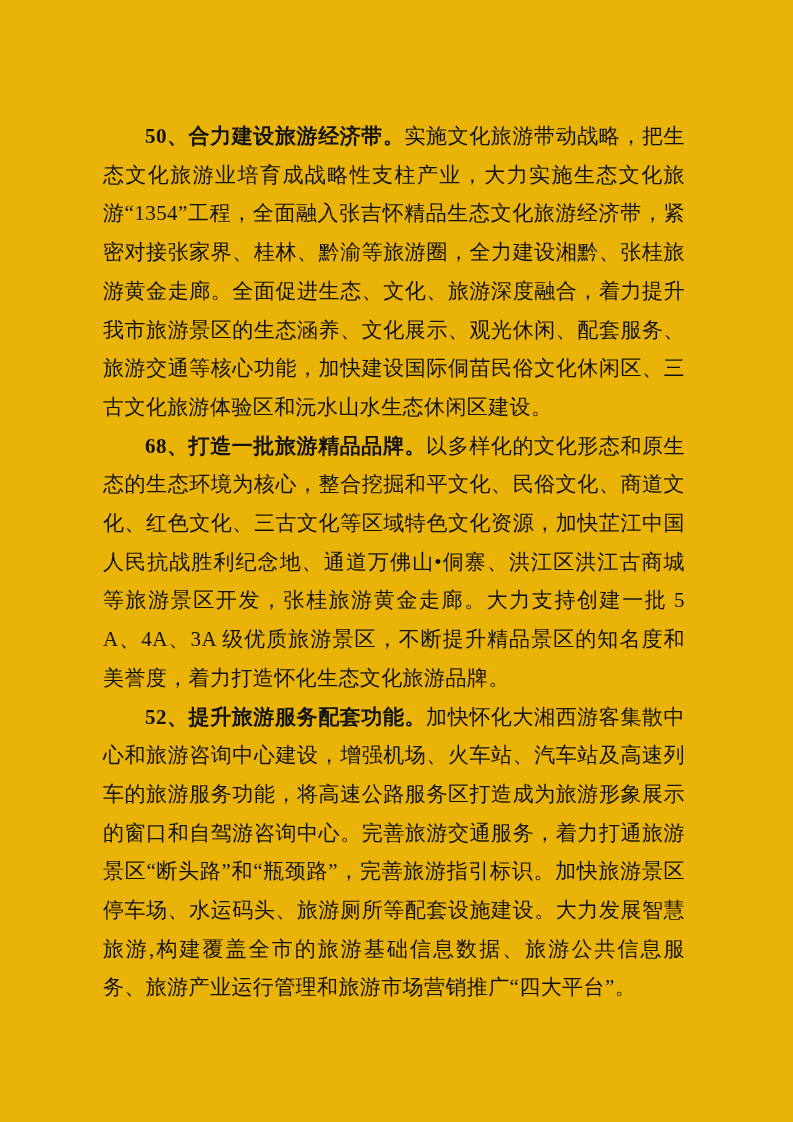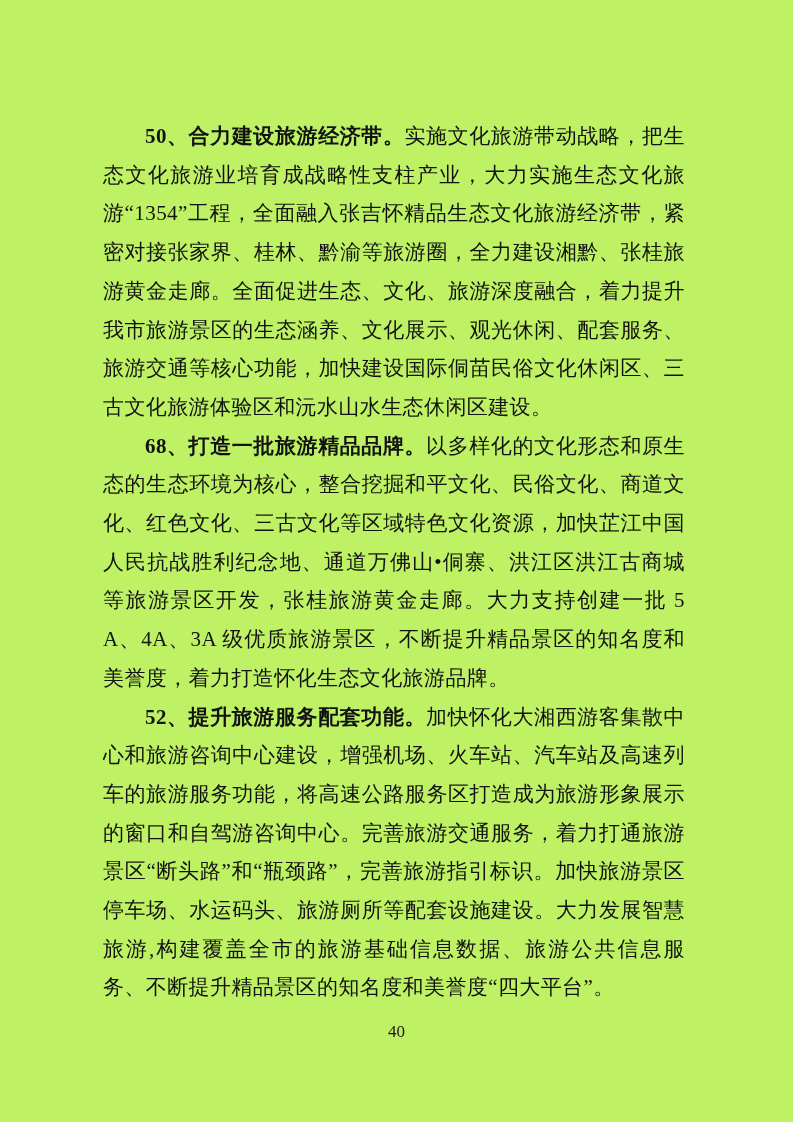--- a/index.html
+++ b/index.html
@@ -8,21 +8,21 @@
     width: 793px;
     height: 1122px;
     background: #ffffff;
     overflow: hidden;
   }
 
   .page {
     position: relative;
     width: 793px;
     height: 1122px;
-    background: #bef264;
+    background: #eab308;
     font-family: "Liberation Serif", "DejaVu Serif", serif;
     color: #121212;
   }
 
   .content {
     position: absolute;
     top: 117px;
     left: 103px;
     width: 582px;
   }
@@ -58,19 +58,18 @@
 <body>
 
 <div class="page">
 
   <div class="content">
 
     <p class="para"><span class="heading">50、合力建设旅游经济带。</span><span>实施文化旅游带动战略，把生态文化旅游业培育成战略性支柱产业，大力实施生态文化旅游“1354”工程，全面融入张吉怀精品生态文化旅游经济带，紧密对接张家界、桂林、黔渝等旅游圈，全力建设湘黔、张桂旅游黄金走廊。全面促进生态、文化、旅游深度融合，着力提升我市旅游景区的生态涵养、文化展示、观光休闲、配套服务、旅游交通等核心功能，加快建设国际侗苗民俗文化休闲区、三古文化旅游体验区和沅水山水生态休闲区建设。</span></p>
 
     <p class="para"><span class="heading">68、打造一批旅游精品品牌。</span><span>以多样化的文化形态和原生态的生态环境为核心，整合挖掘和平文化、民俗文化、商道文化、红色文化、三古文化等区域特色文化资源，加快芷江中国人民抗战胜利纪念地、通道万佛山•侗寨、洪江区洪江古商城等旅游景区开发，张桂旅游黄金走廊。大力支持创建一批 5A、4A、3A 级优质旅游景区，不断提升精品景区的知名度和美誉度，着力打造怀化生态文化旅游品牌。</span></p>
 
-    <p class="para"><span class="heading">52、提升旅游服务配套功能。</span><span>加快怀化大湘西游客集散中心和旅游咨询中心建设，增强机场、火车站、汽车站及高速列车的旅游服务功能，将高速公路服务区打造成为旅游形象展示的窗口和自驾游咨询中心。完善旅游交通服务，着力打通旅游景区“断头路”和“瓶颈路”，完善旅游指引标识。加快旅游景区停车场、水运码头、旅游厕所等配套设施建设。大力发展智慧旅游,构建覆盖全市的旅游基础信息数据、旅游公共信息服务、不断提升精品景区的知名度和美誉度“四大平台”。</span></p>
+    <p class="para"><span class="heading">52、提升旅游服务配套功能。</span><span>加快怀化大湘西游客集散中心和旅游咨询中心建设，增强机场、火车站、汽车站及高速列车的旅游服务功能，将高速公路服务区打造成为旅游形象展示的窗口和自驾游咨询中心。完善旅游交通服务，着力打通旅游景区“断头路”和“瓶颈路”，完善旅游指引标识。加快旅游景区停车场、水运码头、旅游厕所等配套设施建设。大力发展智慧旅游,构建覆盖全市的旅游基础信息数据、旅游公共信息服务、旅游产业运行管理和旅游市场营销推广“四大平台”。</span></p>
 
   </div>
 
-  <div class="page-number">40</div>
 
 </div>
 
 </body></html>

